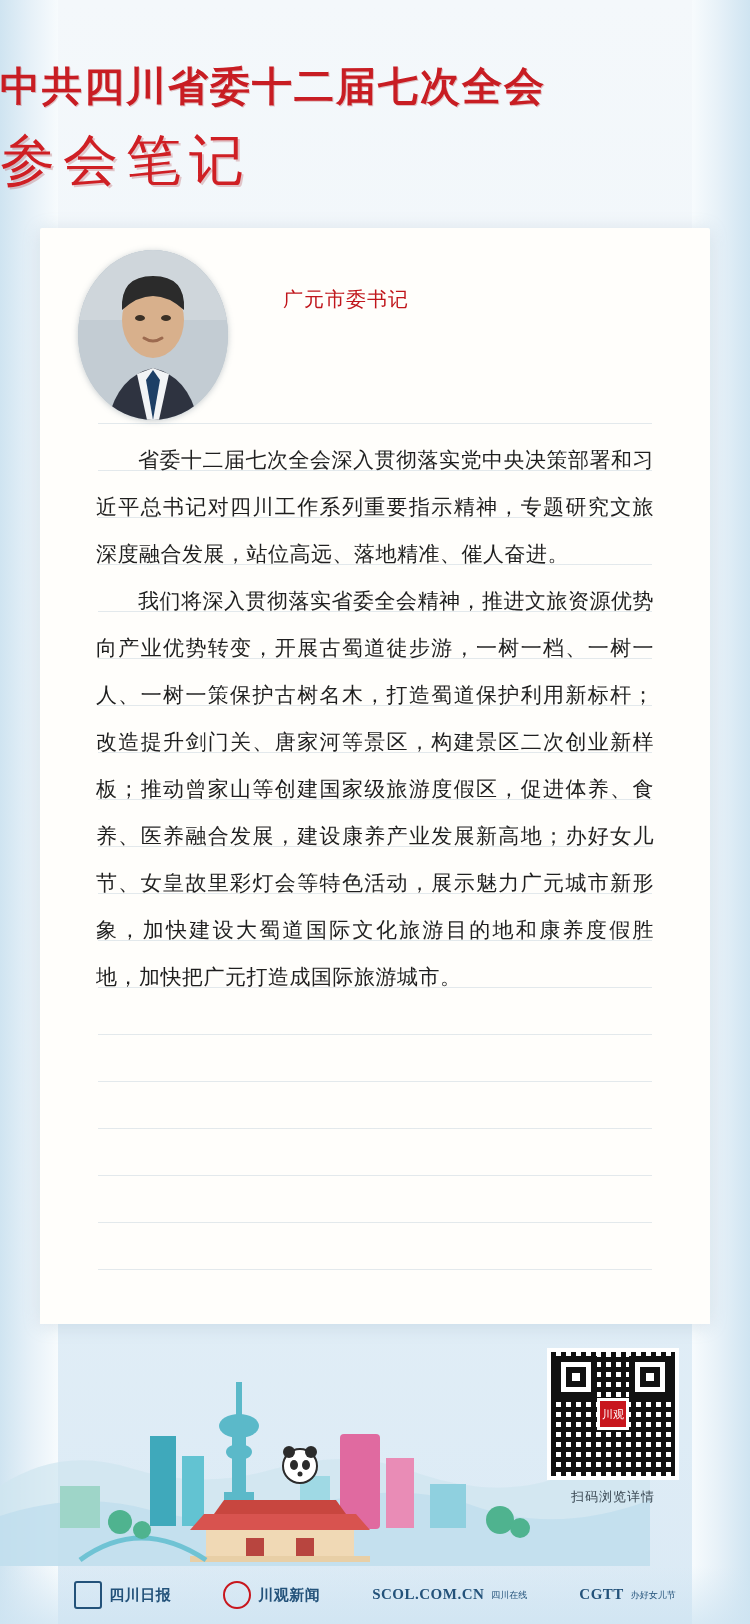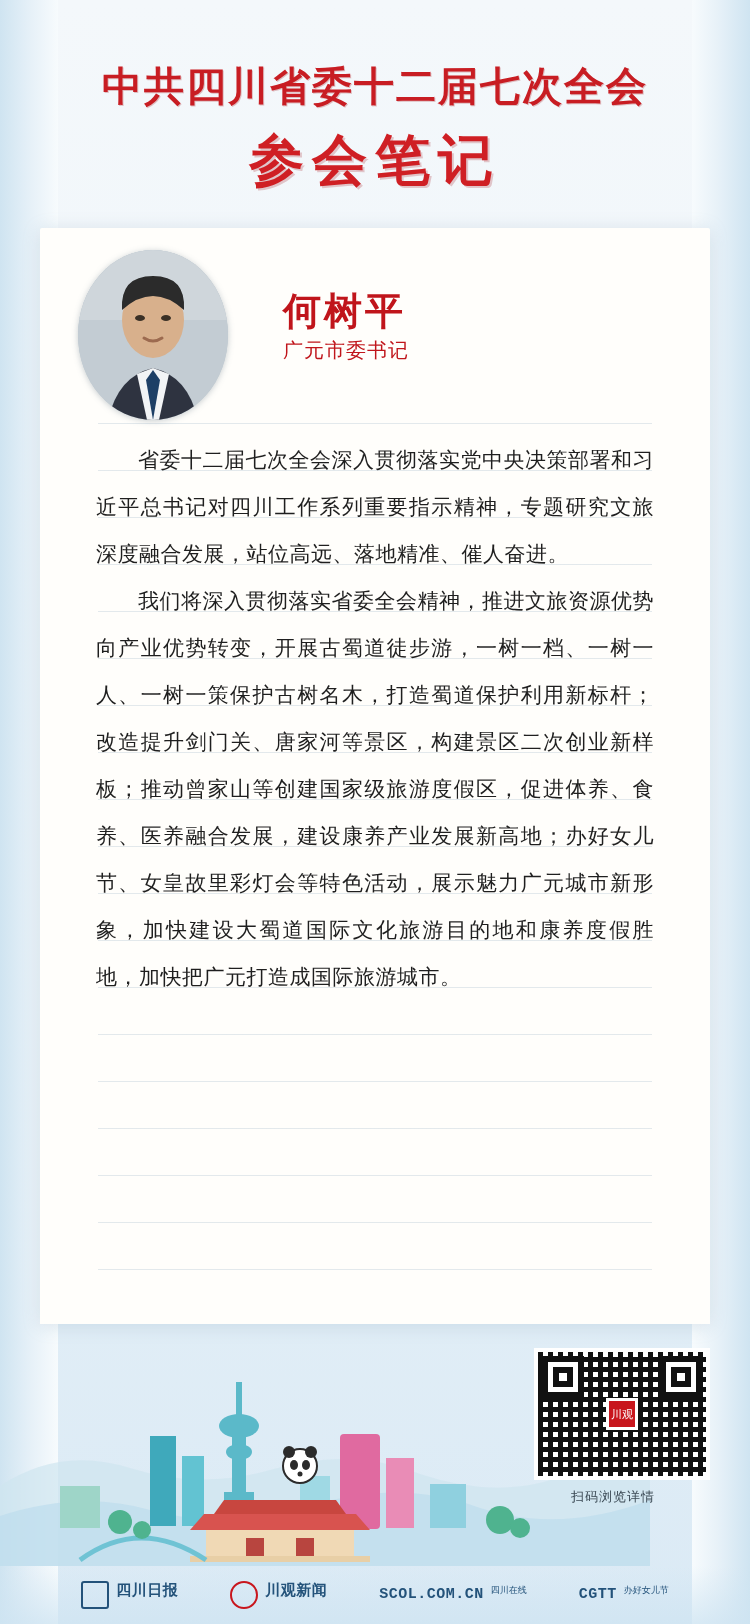--- a/index.html
+++ b/index.html
@@ -59,35 +59,34 @@
     bottom: 24px;
     background-image: repeating-linear-gradient(to bottom, rgba(170,190,205,0.33) 0px, rgba(170,190,205,0.33) 1px, transparent 1px, transparent 47px);
     pointer-events: none;
   }
   
   .title-block {
     position: absolute;
     top: 62px;
     left: 0;
     right: 0;
-    text-align: center;
   }
   .title-main {
     font-family: "DejaVu Serif", "Liberation Serif", serif;
     font-weight: bold;
     font-size: 40px;
     letter-spacing: 2px;
     color: #c81d23;
     line-height: 1.2;
     text-shadow: 1px 1px 0 rgba(160,20,25,0.25);
   }
   .title-sub {
     margin-top: 14px;
     font-family: "DejaVu Serif", "Liberation Serif", serif;
-    font-weight: bold;
+    font-weight: normal;
     font-size: 55px;
     letter-spacing: 8px;
     color: #cf1f24;
     text-shadow: 2px 2px 0 rgba(160,20,25,0.22);
   }
   
   .profile {
     position: absolute;
     top: 250px;
     left: 78px;
@@ -163,21 +162,20 @@
     width: 124px;
     height: 124px;
     margin: 0 auto;
     background-color: #ffffff;
     background-image:
       repeating-linear-gradient(90deg, #111 0 5px, transparent 5px 10px),
       repeating-linear-gradient(0deg, #111 0 5px, transparent 5px 10px);
     background-size: 10px 10px, 10px 10px;
     position: relative;
     box-shadow: 0 0 0 4px #fff;
-    padding-left: 44px;
   }
   .qr:before, .qr:after {
     content: "";
     position: absolute;
     width: 30px; height: 30px;
     border: 6px solid #111;
     background: #fff;
     box-shadow: inset 0 0 0 5px #fff, inset 0 0 0 11px #111;
   }
   .qr:before { left: 4px; top: 4px; }
@@ -208,24 +206,24 @@
     left: 0; right: 0; bottom: 0;
     height: 58px;
     display: flex;
     align-items: center;
     justify-content: center;
     gap: 26px;
     background: linear-gradient(180deg, rgba(214,233,244,0.0) 0%, rgba(206,228,242,0.75) 100%);
   }
   .logo {
     display: flex;
-    align-items: flex-start;
+    align-items: center;
     gap: 7px;
     color: #23527a;
-    font-family: Liberation Mono, monospace;
+    font-family: Liberation Serif, serif;
     font-size: 15px;
     font-weight: bold;
     letter-spacing: 0.5px;
     white-space: nowrap;
   }
   .logo .mark {
     display: inline-block;
     width: 24px; height: 24px;
     border: 2px solid #23527a;
     border-radius: 3px;
@@ -262,21 +260,20 @@
         <path d="M44 60 q31 -28 62 0 q2 -34 -31 -34 q-33 0 -31 34z" fill="#2b2b2b"></path>
         <ellipse cx="62" cy="68" rx="5" ry="3" fill="#3a3026"></ellipse>
         <ellipse cx="88" cy="68" rx="5" ry="3" fill="#3a3026"></ellipse>
         <path d="M66 88 q9 6 18 0" stroke="#9c6a4f" stroke-width="3" fill="none" stroke-linecap="round"></path>
         <path d="M30 170 q10 -44 45 -52 q35 8 45 52 z" fill="#2e3340"></path>
         <path d="M75 118 l-16 6 l10 46 h12 l10 -46 z" fill="#f2f4f6"></path>
         <path d="M75 120 l-7 10 l7 40 l7 -40 z" fill="#1d3f66"></path>
       </svg>
     </div>
     <div class="profile-text">
-      <div class="person-name">何树平</div>
       <div class="person-role">广元市委书记</div>
     </div>
   </div>
 
   <div class="article">
     <p>省委十二届七次全会深入贯彻落实党中央决策部署和习近平总书记对四川工作系列重要指示精神，专题研究文旅深度融合发展，站位高远、落地精准、催人奋进。</p>
     <p>我们将深入贯彻落实省委全会精神，推进文旅资源优势向产业优势转变，开展古蜀道徒步游，一树一档、一树一人、一树一策保护古树名木，打造蜀道保护利用新标杆；改造提升剑门关、唐家河等景区，构建景区二次创业新样板；推动曾家山等创建国家级旅游度假区，促进体养、食养、医养融合发展，建设康养产业发展新高地；办好女儿节、女皇故里彩灯会等特色活动，展示魅力广元城市新形象，加快建设大蜀道国际文化旅游目的地和康养度假胜地，加快把广元打造成国际旅游城市。</p>
   </div>
 
   <svg class="cityscape" viewBox="0 0 750 250" preserveAspectRatio="none" aria-hidden="true">

